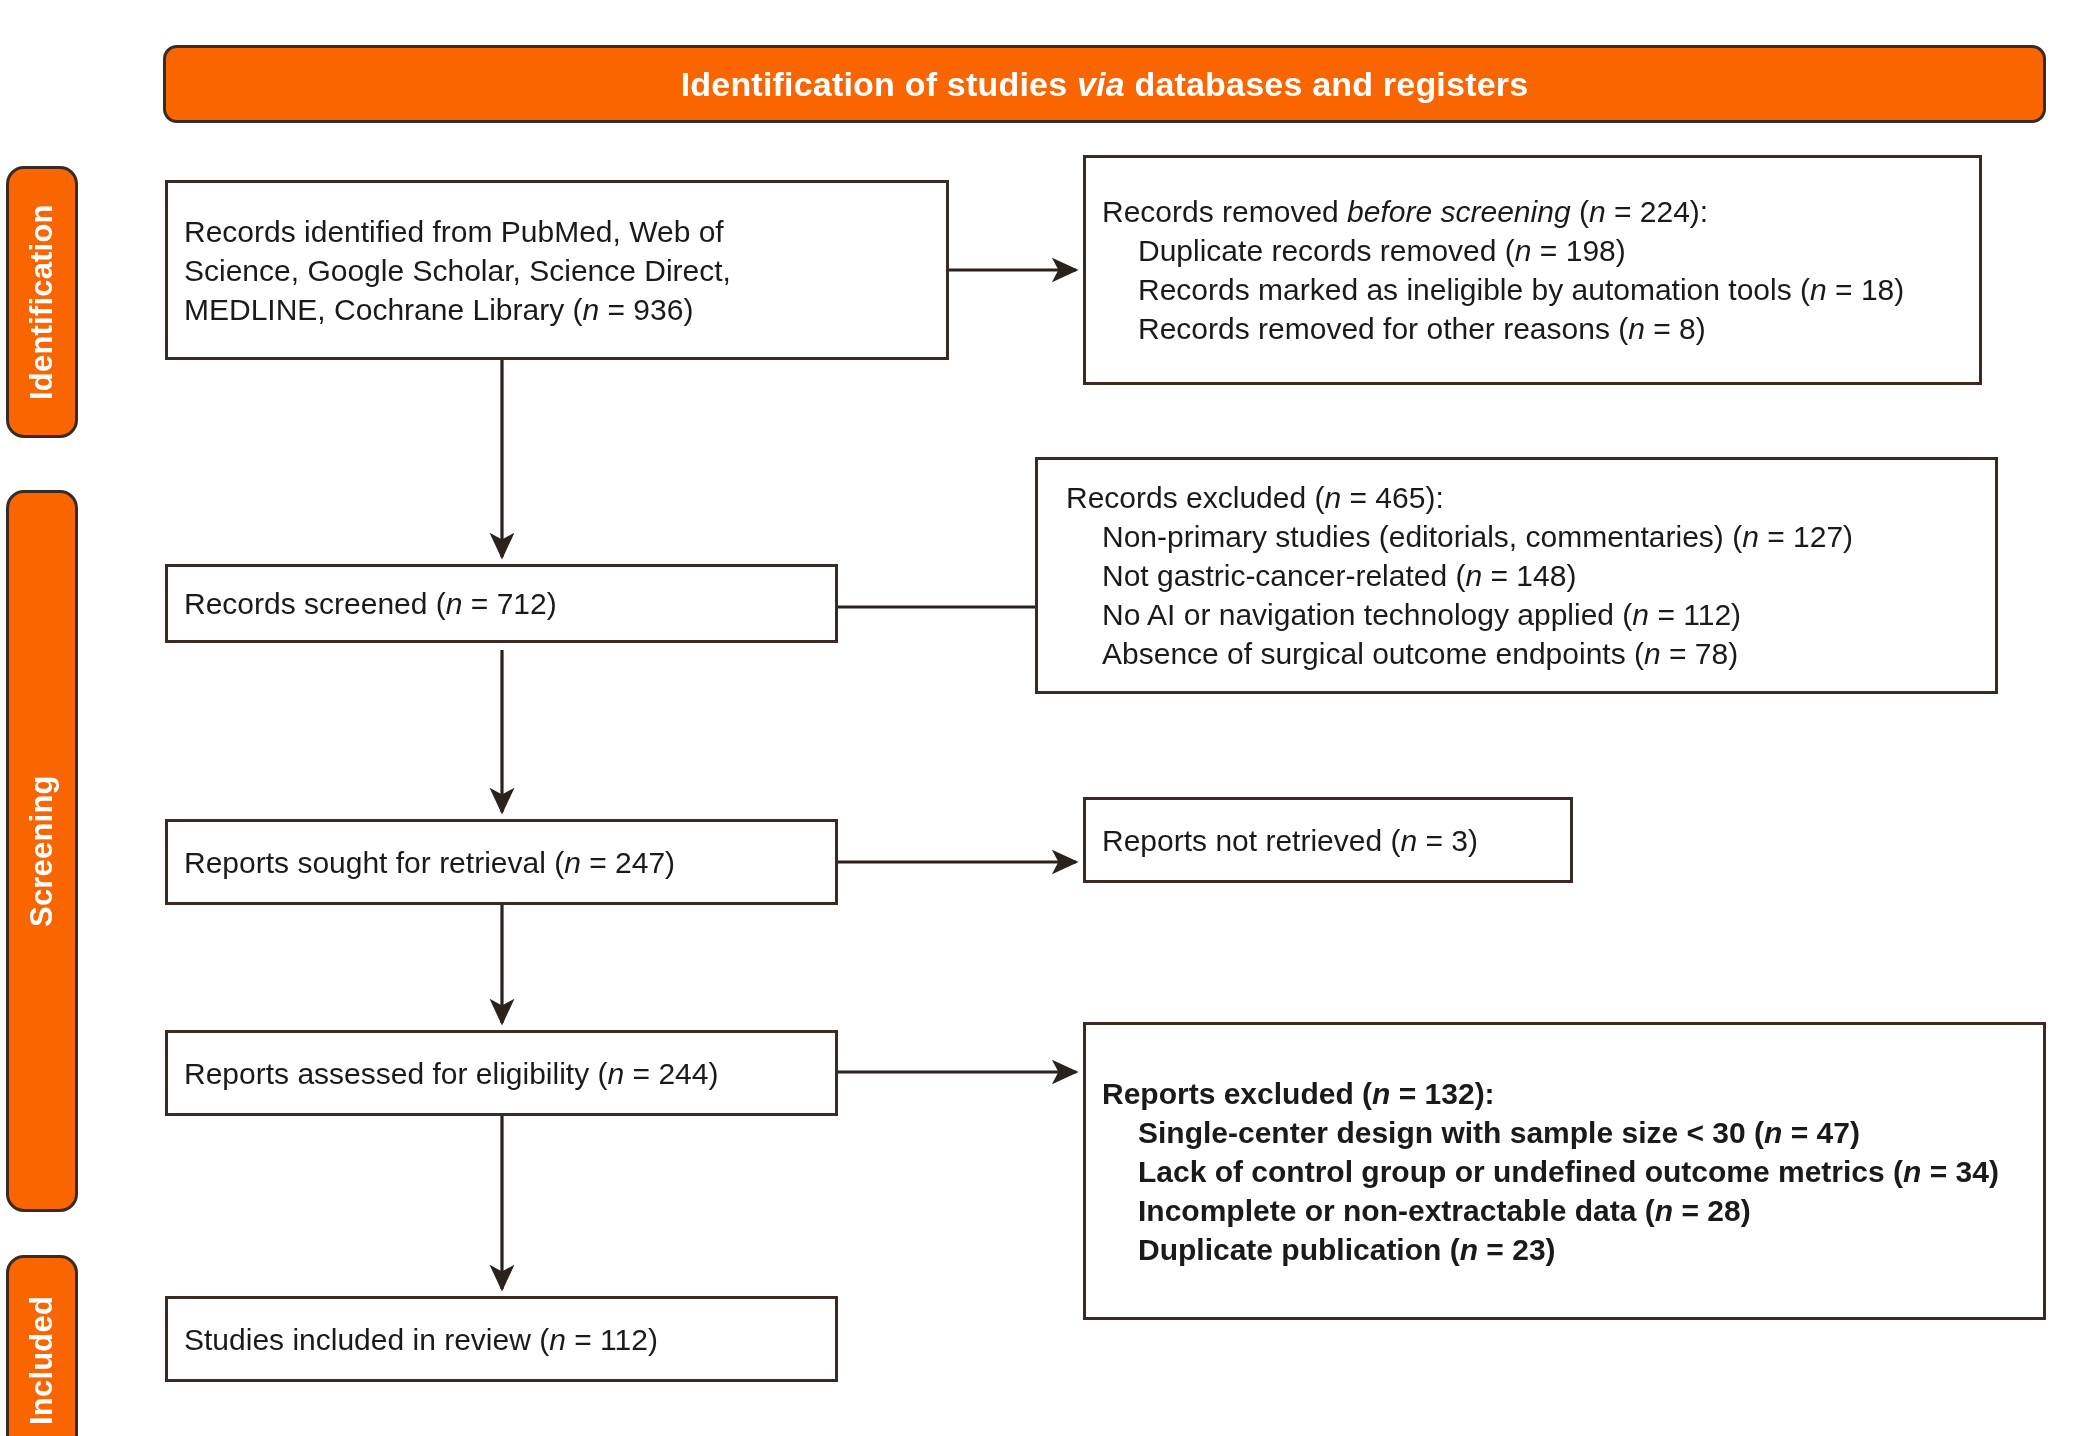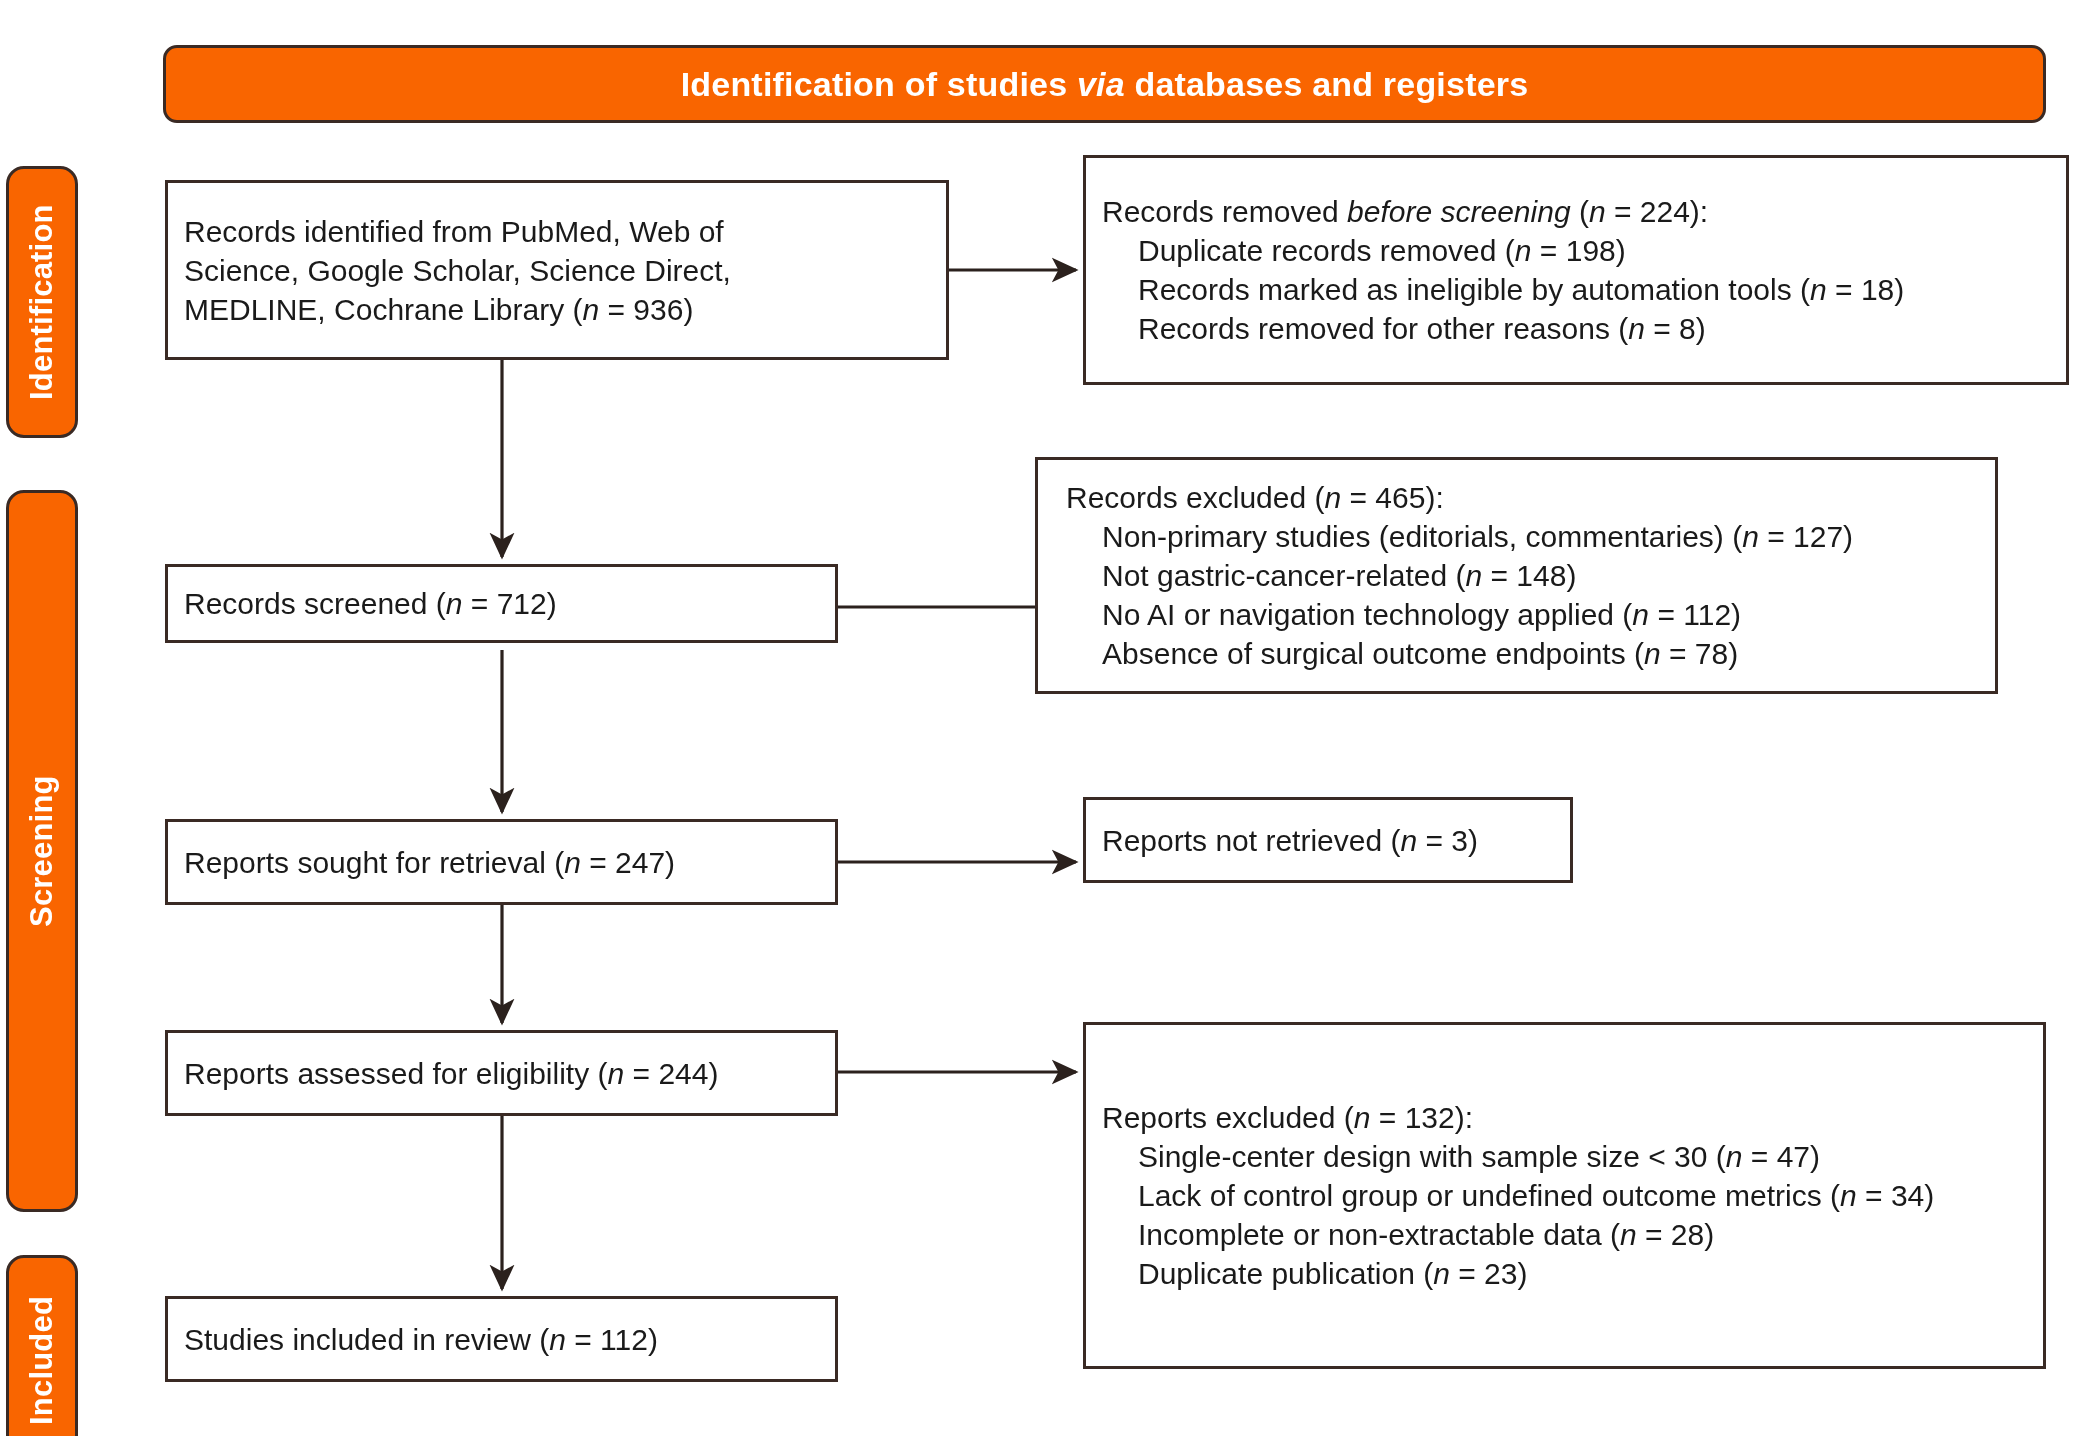--- a/index.html
+++ b/index.html
@@ -100,24 +100,24 @@
   .it { font-style: italic; }
 
   
   #box-identified   { left: 165px; top: 180px;  width: 784px; height: 180px; }
   #box-screened     { left: 165px; top: 564px;  width: 673px; height: 79px;  }
   #box-sought       { left: 165px; top: 819px;  width: 673px; height: 86px;  }
   #box-assessed     { left: 165px; top: 1030px; width: 673px; height: 86px;  }
   #box-included     { left: 165px; top: 1296px; width: 673px; height: 86px;  }
 
   
-  #box-removed      { left: 1083px; top: 155px;  width: 986px; height: 230px; }
+  #box-removed      { left: 1083px; top: 155px;  width: 899px; height: 230px; }
   #box-excl-records { left: 1035px; top: 457px;  width: 963px; height: 237px; padding-left: 12px; }
   #box-not-retr     { left: 1083px; top: 797px;  width: 490px; height: 86px;  }
-  #box-excl-reports { left: 1083px; top: 1022px; width: 963px; height: 347px; }
+  #box-excl-reports { left: 1083px; top: 1022px; width: 963px; height: 298px; font-weight: bold; }
 
   
   #connectors {
     position: absolute;
     left: 0; top: 0;
     width: 2097px;
     height: 1436px;
     pointer-events: none;
   }
 </style>

